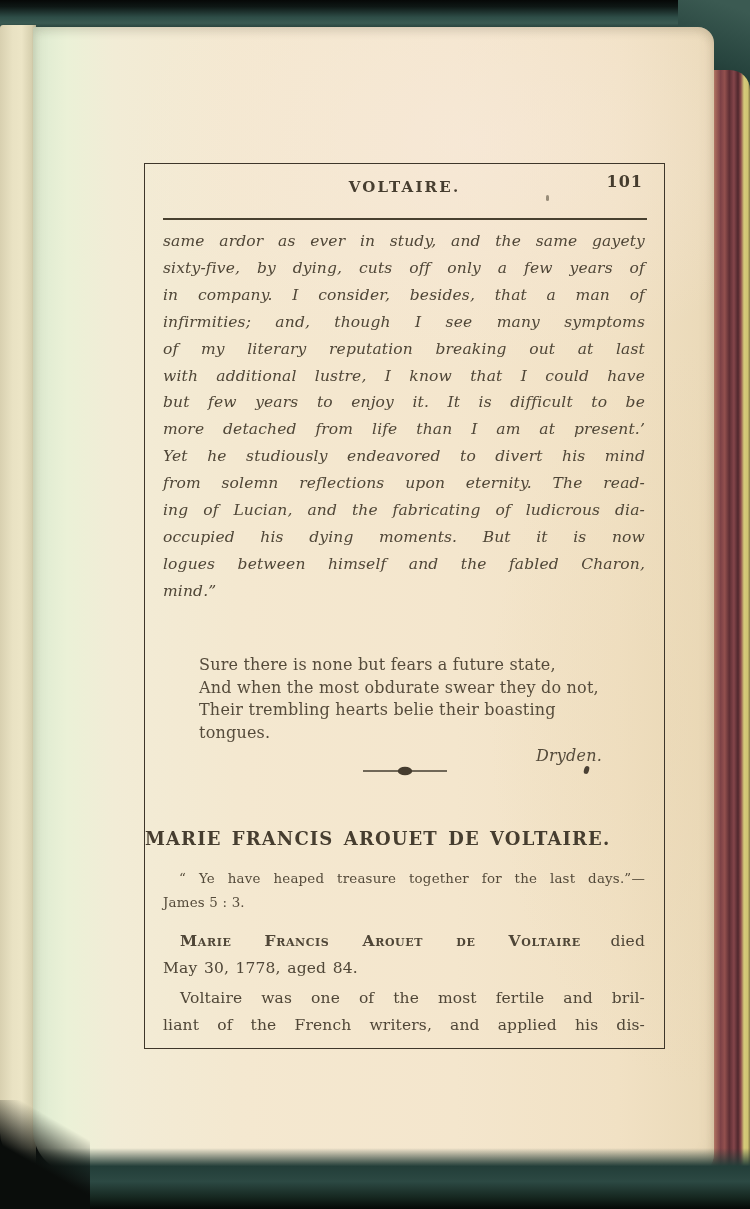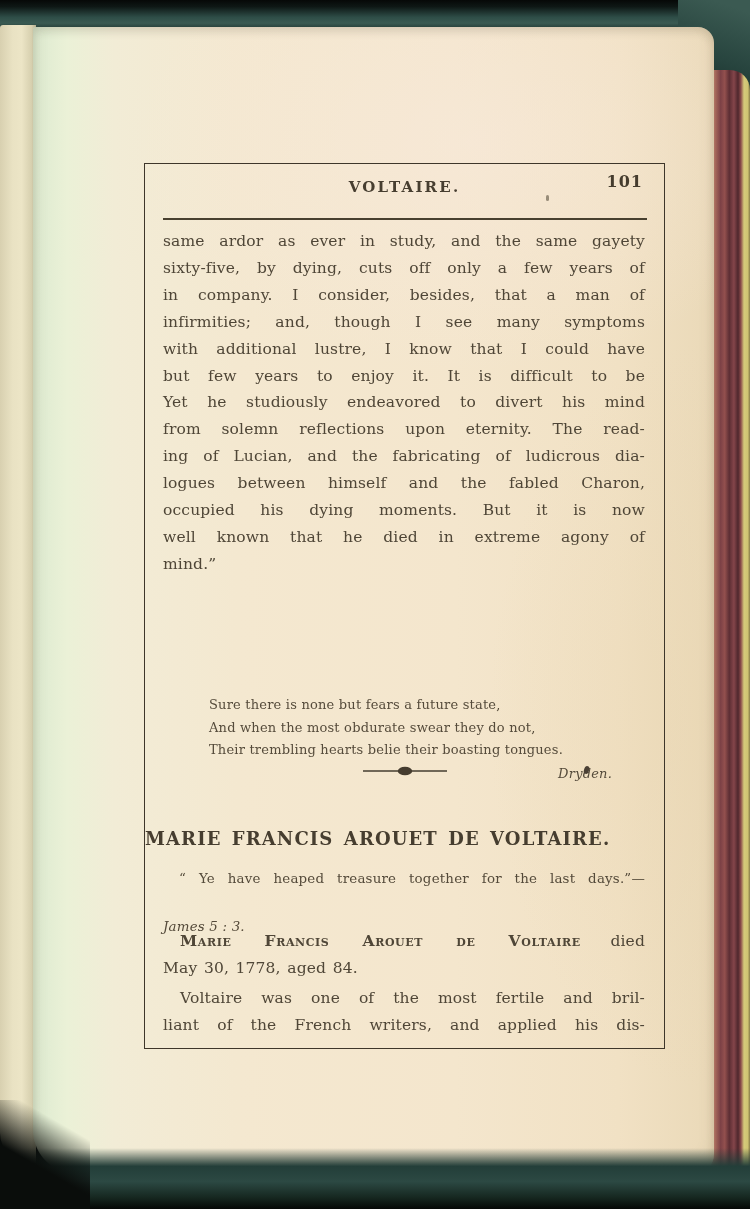--- a/index.html
+++ b/index.html
@@ -40,41 +40,41 @@
   
   .frame{position:absolute;left:111px;top:136px;width:519px;height:884px;
     border:1.6px solid #3e362a;color:#4f4637;}
   .running-title{position:absolute;left:0;right:0;top:14px;text-align:center;
     font-size:15px;font-weight:bold;letter-spacing:2.2px;color:#473e30;}
   .page-number{position:absolute;right:21px;top:8px;font-size:16px;font-weight:bold;
     letter-spacing:1px;color:#453c2e;}
   .head-rule{position:absolute;left:18px;right:17px;top:54px;height:1.7px;background:#48402f;}
 
   .body-text{position:absolute;left:18px;top:64px;width:482px;
-    font-size:15.5px;line-height:26.9px;word-spacing:1.5px;letter-spacing:.15px;color:#4f4637;}
+    font-size:15.5px;line-height:26.9px;word-spacing:1.5px;letter-spacing:.15px;color:#4f4637;font-style:italic;}
   .line{white-space:nowrap;}
   .jl{white-space:normal;text-align:justify;text-align-last:justify;}
 
-  .poem{position:absolute;left:64px;top:490px;width:403px;
-    font-size:13px;line-height:22.5px;letter-spacing:.2px;color:#554b3b;margin-top:40px;}
+  .poem{position:absolute;left:54px;top:490px;width:403px;
+    font-size:16px;line-height:22.5px;letter-spacing:.2px;color:#554b3b;}
   .poem-attribution{text-align:right;font-style:italic;padding-top:1px;}
 
   .divider-row{position:absolute;left:0;right:0;top:601px;display:flex;justify-content:center;}
   .ink-speck-1{position:absolute;left:439px;top:602px;width:5px;height:8px;
     background:#4a4034;border-radius:60% 40% 55% 45%;transform:rotate(14deg);}
   .ink-speck-2{position:absolute;left:401px;top:31px;width:2.5px;height:6px;
     background:#7a6f5c;border-radius:2px;opacity:.75;}
 
   .section-heading{position:absolute;left:0;right:0;top:664px;
     font-size:18px;font-weight:bold;letter-spacing:1.1px;word-spacing:3px;color:#463d2f;}
 
   .epigraph{position:absolute;left:18px;top:703px;width:482px;
     font-size:13.4px;line-height:24px;letter-spacing:.2px;color:#544a3a;}
   .epigraph-first{text-indent:16px;}
-  .italic{font-style:italic;margin-top:24px;}
+  .italic{}
 
   .para{position:absolute;left:18px;width:482px;font-size:15.5px;line-height:27.4px;
     word-spacing:1.5px;letter-spacing:.15px;color:#4f4637;}
   .para1{top:763px;}
   .para2{top:821px;}
   .indent{text-indent:17px;}
   .smallcaps{font-variant:small-caps;letter-spacing:.6px;word-spacing:4px;font-weight:bold;}
 </style>
 </head>
 <body>
@@ -92,28 +92,29 @@
       <div class="running-title">VOLTAIRE.</div>
       <div class="page-number">101</div>
       <div class="ink-speck-2"></div>
       <div class="head-rule"></div>
 
       <div class="body-text">
         <div class="line jl">same ardor as ever in study, and the same gayety</div>
         <div class="line jl">sixty-five, by dying, cuts off only a few years of</div>
         <div class="line jl">in company. I consider, besides, that a man of</div>
         <div class="line jl">infirmities; and, though I see many symptoms</div>
+        <div class="line jl">of my literary reputation breaking out at last</div>
         <div class="line jl">with additional lustre, I know that I could have</div>
         <div class="line jl">but few years to enjoy it. It is difficult to be</div>
+        <div class="line jl">more detached from life than I am at present.’</div>
         <div class="line jl">Yet he studiously endeavored to divert his mind</div>
         <div class="line jl">from solemn reflections upon eternity. The read-</div>
         <div class="line jl">ing of Lucian, and the fabricating of ludicrous dia-</div>
+        <div class="line jl">occupied his dying moments. But it is now</div>
         <div class="line jl">logues between himself and the fabled Charon,</div>
-        <div class="line jl">occupied his dying moments. But it is now</div>
-        <div class="line jl">well known that he died in extreme agony of</div>
         <div class="line">mind.”</div>
       </div>
 
       <div class="poem">
         <div class="poem-line">Sure there is none but fears a future state,</div>
         <div class="poem-line">And when the most obdurate swear they do not,</div>
         <div class="poem-line">Their trembling hearts belie their boasting tongues.</div>
         <div class="poem-attribution">Dryden.</div>
       </div>
 

